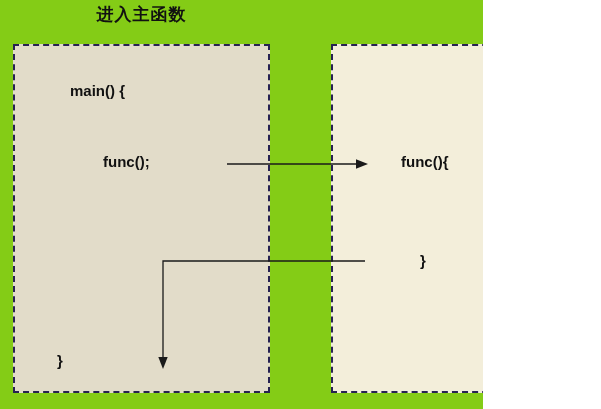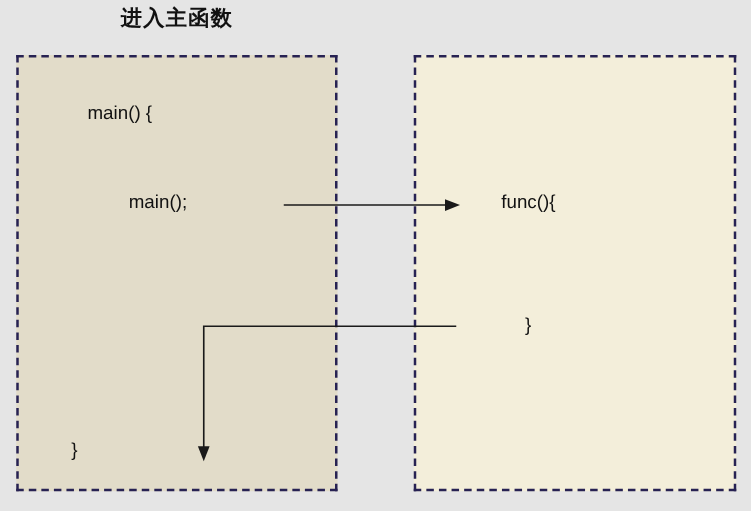--- a/index.html
+++ b/index.html
@@ -1,19 +1,19 @@
 <!DOCTYPE html>
 <html><head>
 <meta charset="utf-8">
 <style>
   html,body{margin:0;padding:0;background:#ffffff;}
   .canvas{
     position:relative;
-    width:601px;height:409px;
-    background:#e5e5e5;
+    width:483px;height:409px;
+    background:#84cc16;
     font-family:"Liberation Sans", sans-serif;
     overflow:hidden;
   }
   .title{
     position:absolute;
     top:3px;
     font-size:17px;
     font-weight:bold;
     color:#111111;
     text-align:center;
@@ -33,21 +33,21 @@
     left:13px;width:257px;
     background:#e2dcc9;
   }
   .box-right{
     left:331px;width:258px;
     background:#f3eeda;
   }
   .code{
     position:absolute;
     font-size:15px;
-    font-weight:normal;
+    font-weight:bold;
     color:#111111;
     white-space:pre;
   }
   .c-main-open{left:70px;top:82px;}
   .c-call{left:103px;top:153px;}
   .c-main-close{left:57px;top:352px;}
   .c-func-open{left:401px;top:153px;}
   .c-func-close{left:420px;top:252px;}
   .arrows{
     position:absolute;
@@ -59,21 +59,21 @@
 <body>
 
 <div class="canvas">
 
   <div class="title title-left">进入主函数</div>
 
   <div class="box box-left"></div>
   <div class="box box-right"></div>
 
   <div class="code c-main-open">main() {</div>
-  <div class="code c-call">main();</div>
+  <div class="code c-call">func();</div>
   <div class="code c-main-close">}</div>
 
   <div class="code c-func-open">func(){</div>
   <div class="code c-func-close">}</div>
 
   <svg class="arrows" viewBox="0 0 601 409" xmlns="http://www.w3.org/2000/svg">
     <g>
       <line x1="227" y1="164" x2="358" y2="164" stroke="#1a1a1a" stroke-width="1.3"></line>
       <polygon points="368,164 356,159.3 356,168.7" fill="#1a1a1a"></polygon>
     </g>

